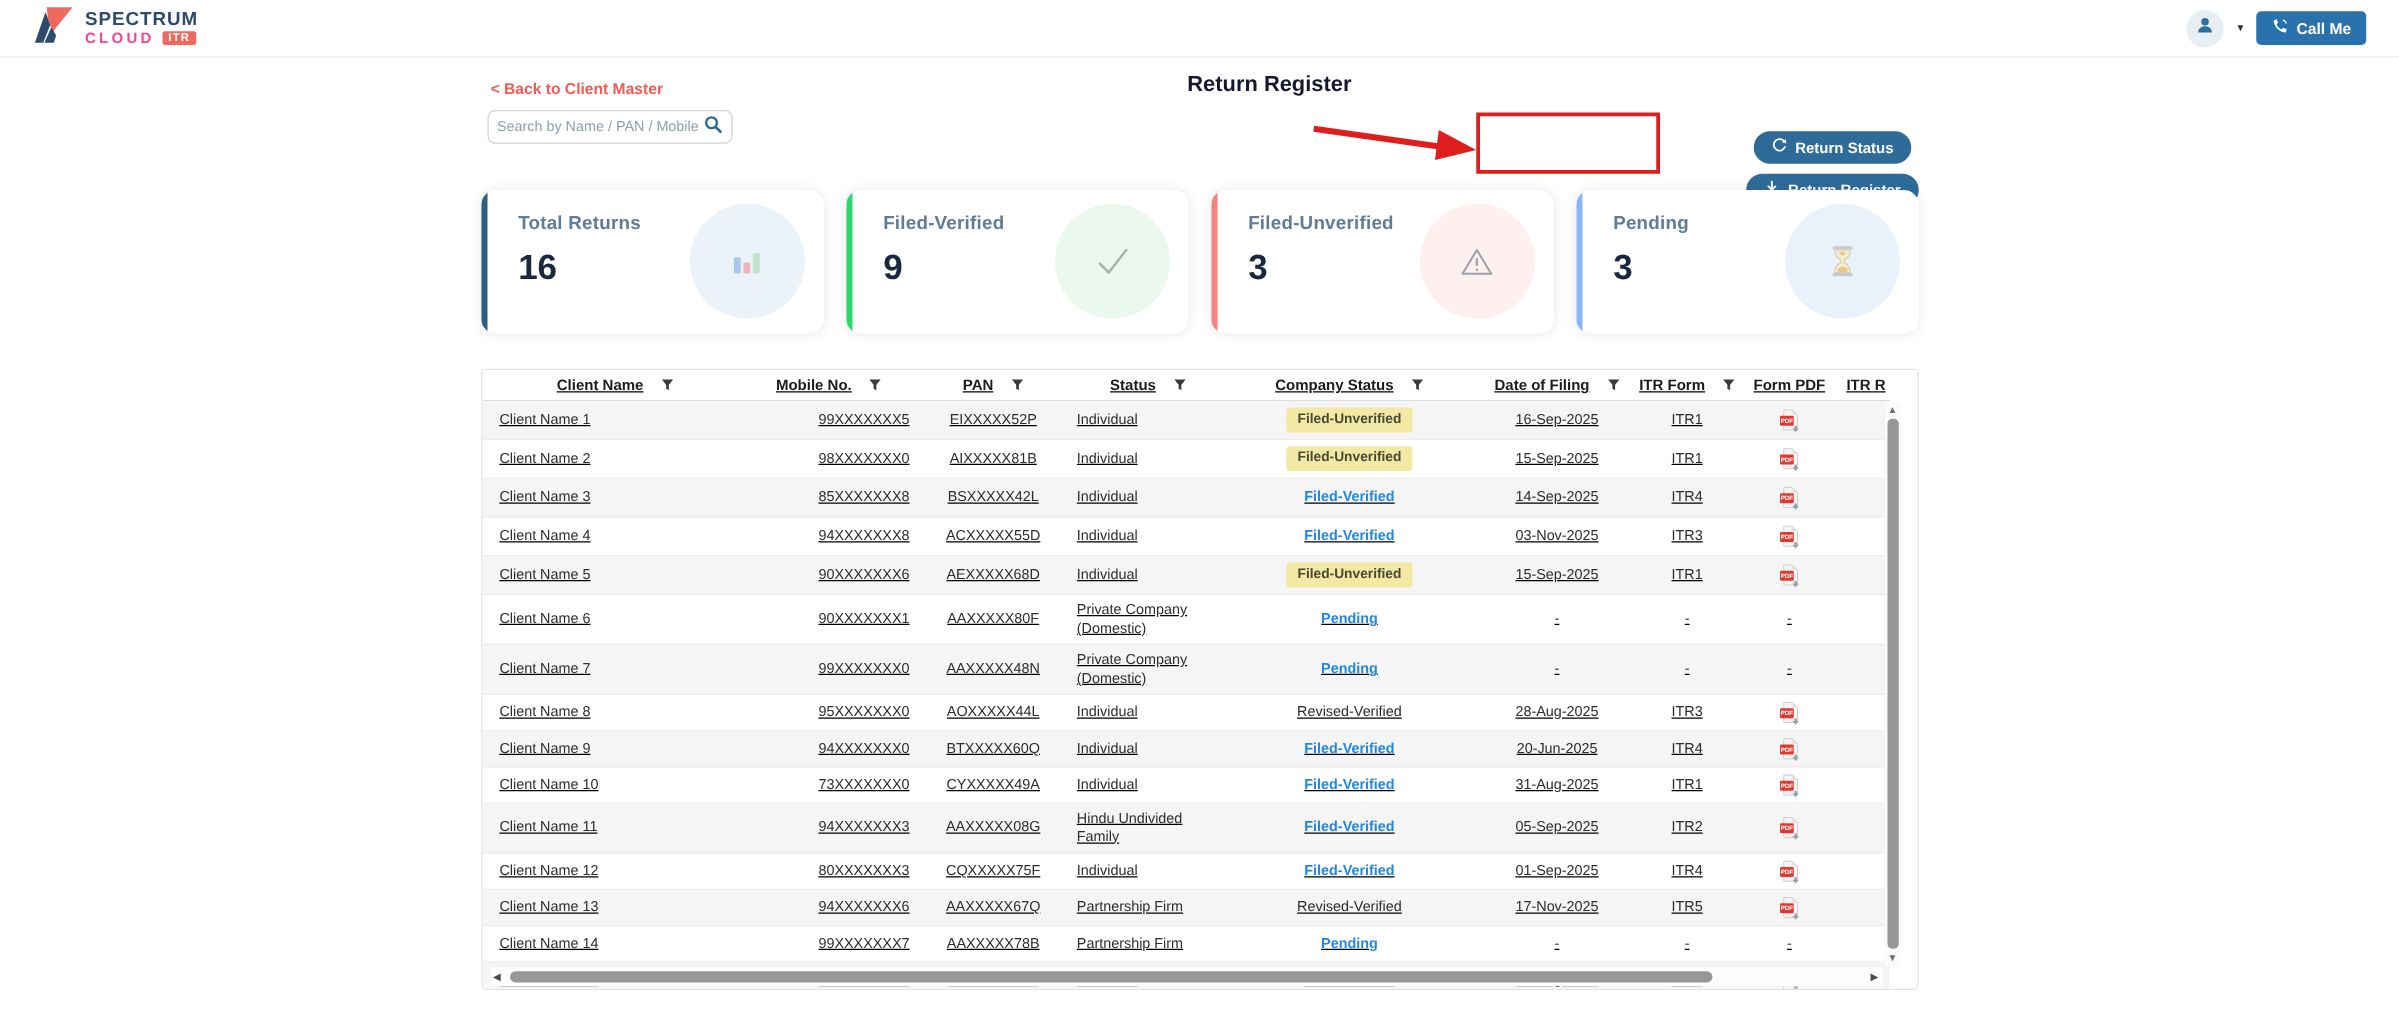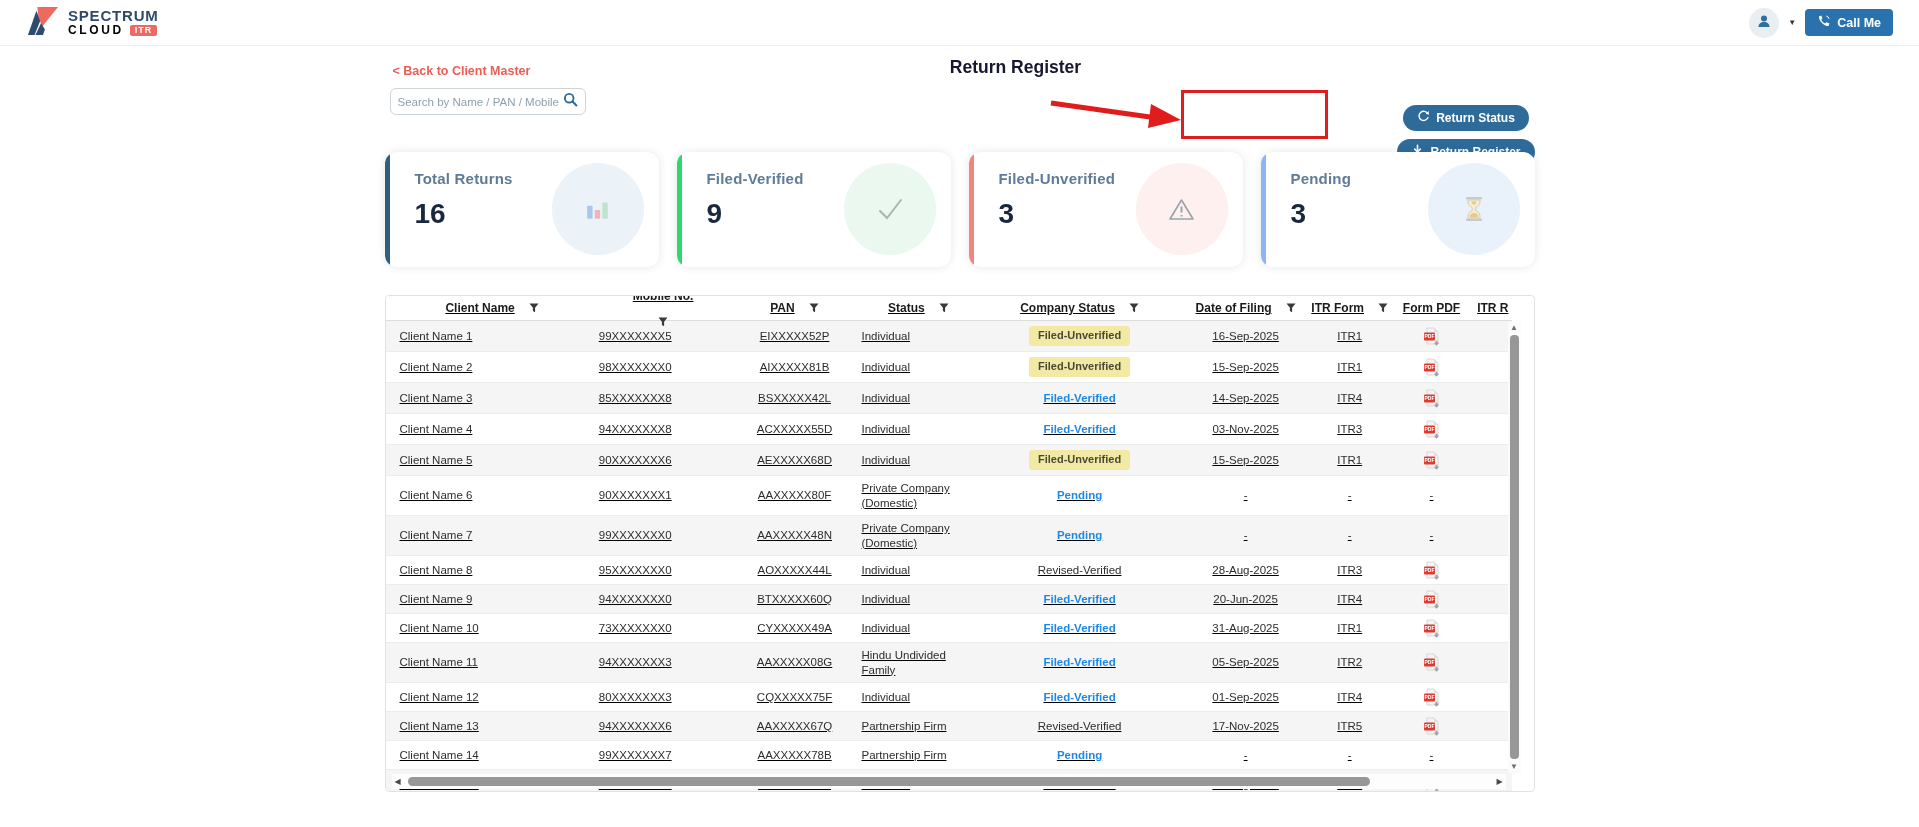--- a/index.html
+++ b/index.html
@@ -7,21 +7,21 @@
               font-family:"Liberation Sans", sans-serif; }
 
   
   .topbar { position:absolute; left:0; top:0; width:1919px; height:46px; background:#fff;
             border-bottom:1px solid #ececec; display:flex; align-items:center;
             justify-content:space-between; padding:0 26px; z-index:10; }
   .logo { display:flex; align-items:center; gap:8px; }
   .logo-text { display:flex; flex-direction:column; line-height:1.05; }
   .logo-top { font-size:15px; font-weight:800; letter-spacing:.8px; color:#2e4b6d; }
   .logo-bottom { display:flex; align-items:center; gap:6px; }
-  .logo-cloud { font-size:12px; font-weight:700; letter-spacing:2.6px; color:#000000; }
+  .logo-cloud { font-size:12px; font-weight:700; letter-spacing:2.6px; color:#ec4899; }
   .logo-badge { background:#ee6a60; color:#fff; font-size:9px; font-weight:800;
                 padding:1px 5px; border-radius:2px; letter-spacing:1px; }
   .topbar-right { display:flex; align-items:center; gap:9px; }
   .avatar { width:30px; height:30px; border-radius:50%; background:#e9eef3;
             display:flex; align-items:center; justify-content:center; cursor:pointer; }
   .avatar-caret { font-size:8px; color:#333; cursor:pointer; }
   .callme-btn { display:flex; align-items:center; gap:6px; background:#2a72ad; color:#fff;
                 border:none; border-radius:4px; font-size:12.5px; font-weight:700;
                 padding:5px 12px; cursor:pointer; font-family:inherit; }
 
@@ -77,21 +77,21 @@
                 border:1px solid #e2e2e2; border-radius:4px; background:#fff; overflow:hidden; }
   .table-clip { position:absolute; left:0; top:0; width:1126px; height:100%; overflow:hidden;text-decoration:underline; }
   .thead { display:flex; height:25px; align-items:center; border-bottom:1px solid #dcdcdc;
            background:#fff; min-width:1165px; }
   .th { display:flex; align-items:center; justify-content:center; gap:14px; font-size:12px;
         font-weight:700; color:#1b1b1b; }
   .tr { display:flex; align-items:center; border-bottom:1px solid #ececec; min-width:1165px; }
   .tr.alt { background:#f5f5f5; }
   .td { font-size:11.5px; color:#2d2d2d; line-height:1.25; }
   .c0 { width:215px; padding-left:14px; text-align:left; justify-content:flex-start; }
-  .c1 { width:130px; text-align:left;flex-direction:column; }
+  .c1 { width:130px; text-align:right; }
   .c2 { width:135px; text-align:center; }
   .c3 { width:115px; text-align:left; justify-content:flex-start; }
   .c4 { width:210px; text-align:center; }
   .c5 { width:125px; text-align:center; }
   .c6 { width:85px;  text-align:center; }
   .c7 { width:80px;  text-align:center; }
   .c8 { width:80px;  text-align:left; justify-content:flex-start; padding-left:6px;align-items:flex-end; }
   .th.c0 { justify-content:center; padding-left:0; }
   .th.c3 { justify-content:center; }
   .badge { display:inline-block; background:#f2e9a4; color:#494936; border-radius:3px;

